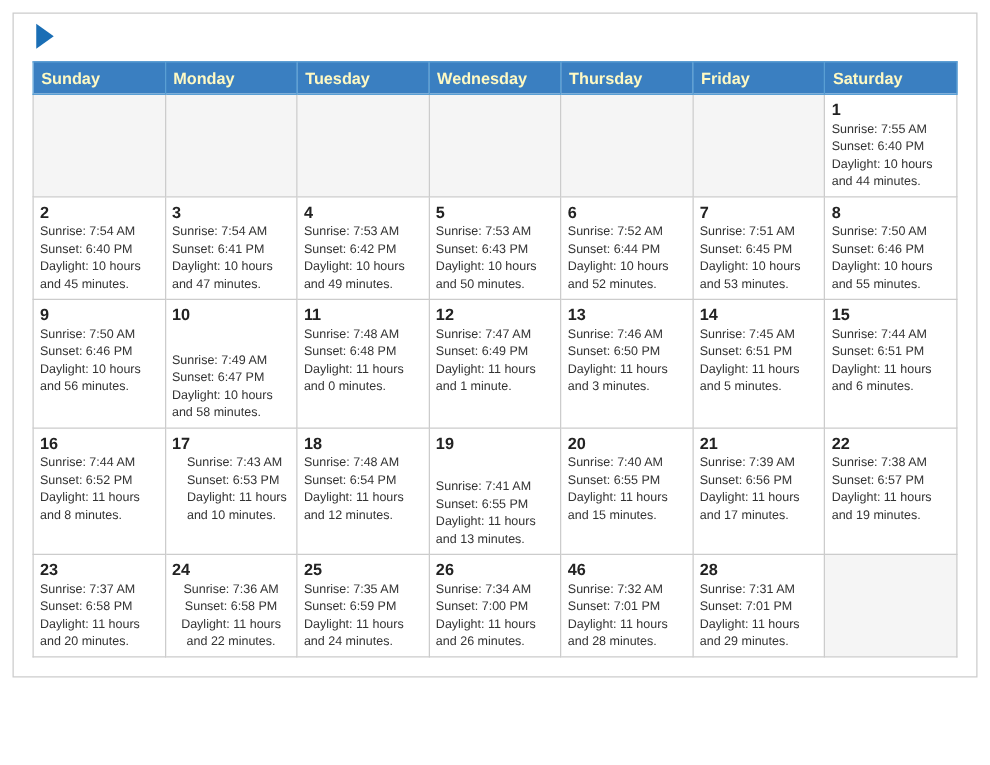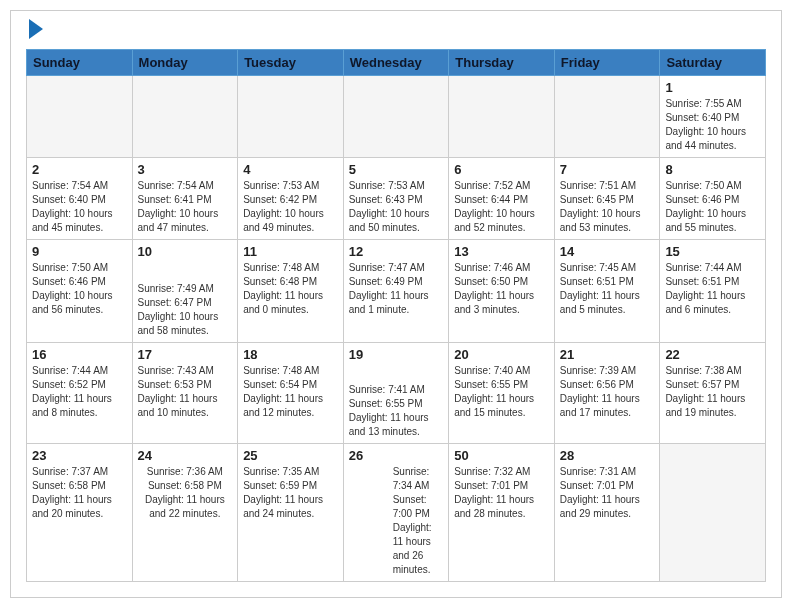--- a/index.html
+++ b/index.html
@@ -52,21 +52,21 @@
     .location {
       font-size: 16px;
       color: #444;
     }
     .calendar {
       width: 100%;
       border-collapse: collapse;
     }
     .calendar th {
       background: #3a7fc1;
-      color: #0f172a;
+      color: #fef9c3;
       text-align: left;
       padding: 5px 6px;
       font-size: 13px;
       font-weight: bold;
       border: 1px solid #5a9fd4;
     }
     .calendar td {
       border: 1px solid #ccc;
       vertical-align: top;
       padding: 4px 5px;
@@ -227,21 +227,21 @@
         </tr>
         <tr>
           <td>
             <span class="day-num">16</span>
             <div class="day-info" style="white-space: pre-line;">Sunrise: 7:44 AM
 Sunset: 6:52 PM
 Daylight: 11 hours and 8 minutes.</div>
           </td>
           <td>
             <span class="day-num">17</span>
-            <div class="day-info" style="white-space: pre-line;">Sunrise: 7:43 AM
+            <div class="day-info" style="white-space: pre-line; margin-left: 12px;">Sunrise: 7:43 AM
 Sunset: 6:53 PM
 Daylight: 11 hours and 10 minutes.</div>
           </td>
           <td>
             <span class="day-num">18</span>
             <div class="day-info" style="white-space: pre-line;">Sunrise: 7:48 AM
 Sunset: 6:54 PM
 Daylight: 11 hours and 12 minutes.</div>
           </td>
           <td>
@@ -283,26 +283,26 @@
 Daylight: 11 hours and 22 minutes.</div>
           </td>
           <td>
             <span class="day-num">25</span>
             <div class="day-info" style="white-space: pre-line;">Sunrise: 7:35 AM
 Sunset: 6:59 PM
 Daylight: 11 hours and 24 minutes.</div>
           </td>
           <td>
             <span class="day-num">26</span>
-            <div class="day-info" style="white-space: pre-line; margin-left: 44px;">Sunrise: 7:34 AM
+            <div class="day-info" style="white-space: pre-line;">Sunrise: 7:34 AM
 Sunset: 7:00 PM
 Daylight: 11 hours and 26 minutes.</div>
           </td>
           <td>
-            <span class="day-num">50</span>
+            <span class="day-num">46</span>
             <div class="day-info" style="white-space: pre-line;">Sunrise: 7:32 AM
 Sunset: 7:01 PM
 Daylight: 11 hours and 28 minutes.</div>
           </td>
           <td>
             <span class="day-num">28</span>
             <div class="day-info" style="white-space: pre-line;">Sunrise: 7:31 AM
 Sunset: 7:01 PM
 Daylight: 11 hours and 29 minutes.</div>
           </td>

